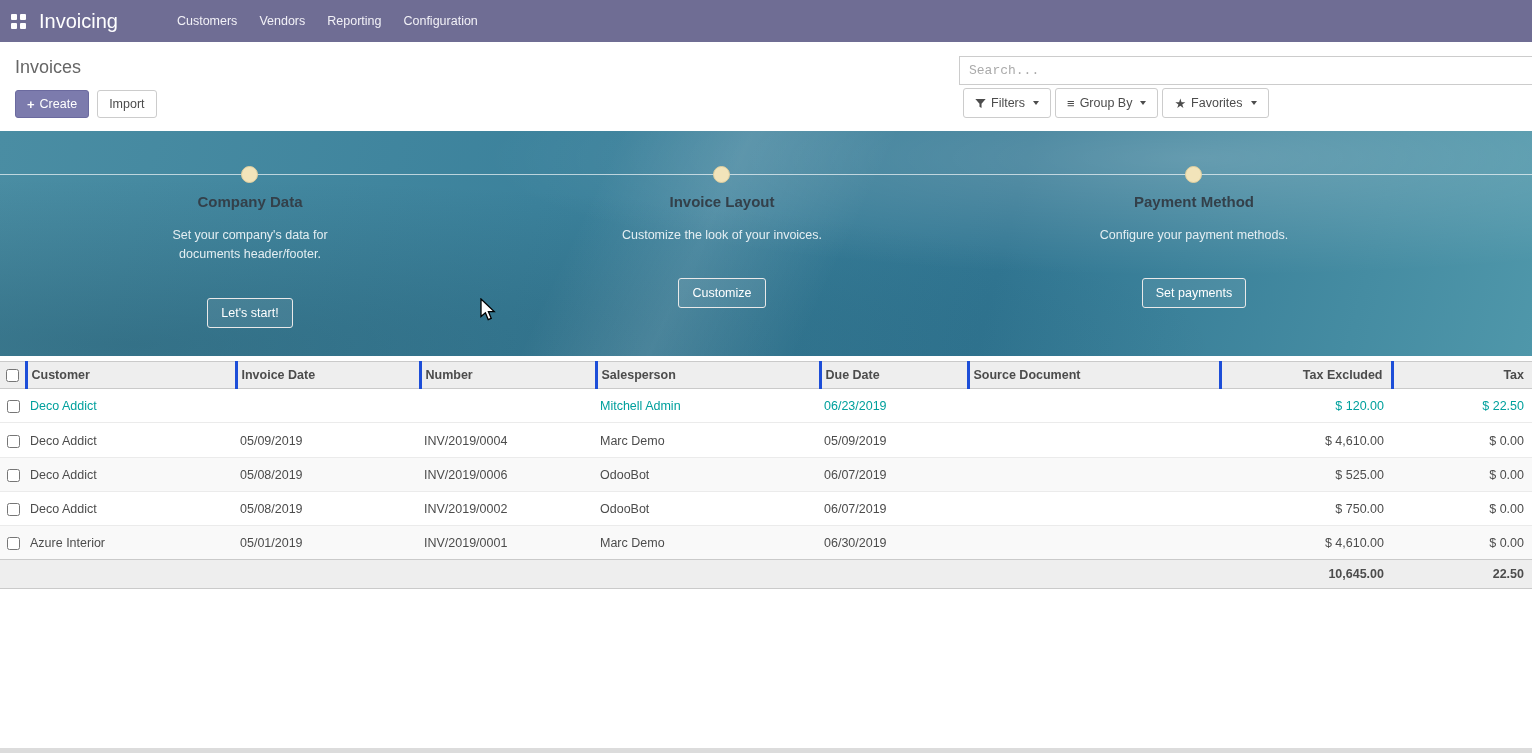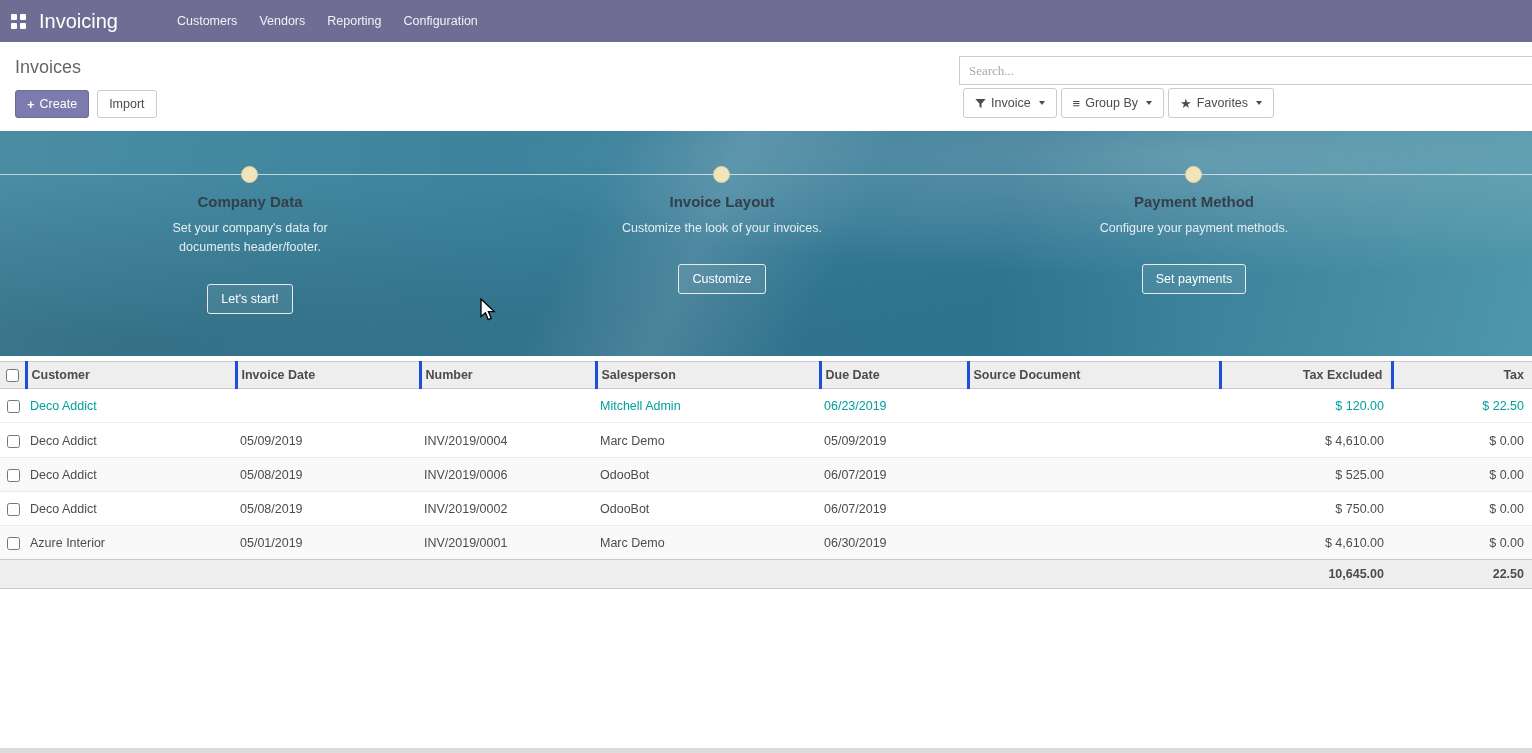--- a/index.html
+++ b/index.html
@@ -44,21 +44,21 @@
   .page-title {
     position: absolute; left: 15px; top: 15px;
     font-size: 18px; font-weight: 400; color: #666;
   }
   .search-input {
     position: absolute; right: 0; top: 14px;
     width: 573px; height: 29px;
     border: 1px solid #ccc; border-right: none;
     padding: 0 9px;
     font-size: 13px; color: #555;
-    font-family: Liberation Serif, serif;
+    font-family: Liberation Mono, monospace;
     outline: none;
   }
   .search-input::placeholder { color: #aaa; }
   .left-buttons { position: absolute; left: 15px; top: 48px; display: flex; gap: 8px; }
   .btn {
     font-size: 12.5px;
     padding: 6px 11px;
     border: 1px solid #ccc;
     background: #fff;
     color: #4c4c4c;
@@ -103,21 +103,21 @@
     border: 1px solid #e0cf9e;
   }
   .step {
     position: absolute; top: 62px;
     width: 260px;
     text-align: center;
   }
   .step-title { font-size: 15px; font-weight: bold; color: #33404a; margin-bottom: 9px; }
   .step-desc {
     font-size: 12.5px; color: #e4eef2; line-height: 1.55;
-    max-width: 212px; margin: 9px auto;
+    max-width: 212px; margin: 16px auto;
   }
   .step-btn {
     margin-top: 17px;
     background: rgba(255,255,255,0.08);
     border: 1px solid #e9e9e9;
     color: #fff;
     font-size: 12.5px;
     padding: 7px 13px;
     border-radius: 3px;
     cursor: pointer;
@@ -197,21 +197,21 @@
       <span>Import</span>
     </button>
   </div>
   <div class="view-controls">
     <button class="btn">
       <span style="display:inline-flex;">
         <svg width="11" height="11" viewBox="0 0 16 16">
             <path d="M0.5 1.5h15l-6 7v6l-3-1.8V8.5z" fill="#4c4c4c"></path>
           </svg>
       </span>
-      <span>Invoice</span>
+      <span>Filters</span>
       <span class="caret"></span>
     </button>
     <button class="btn">
       <span class="glyph-icon" style="font-weight:bold;">≡</span>
       <span>Group By</span>
       <span class="caret"></span>
     </button>
     <button class="btn">
       <span class="glyph-icon">★</span>
       <span>Favorites</span>

